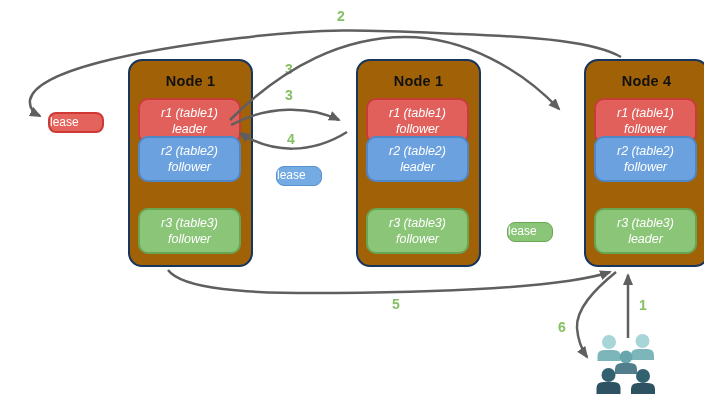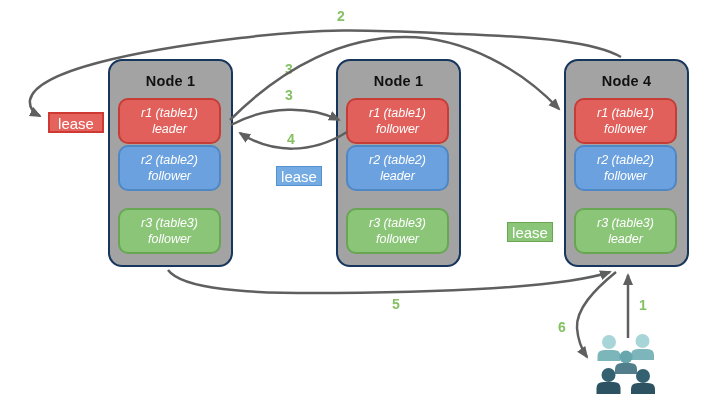--- a/index.html
+++ b/index.html
@@ -2,45 +2,45 @@
 <html><head>
 <meta charset="utf-8">
 <style>
   html,body{margin:0;padding:0;background:#fff;}
   #stage{
     position:relative;width:704px;height:405px;background:#ffffff;overflow:hidden;
     font-family:"Liberation Sans","DejaVu Sans",sans-serif;
   }
   
   .node{
-    position:absolute;top:59px;width:121px;height:204px;background:#a3a3a3;
-    border:2px solid #17365d;border-radius:14px;
+    position:absolute;top:59px;width:121px;height:204px;background:#a16207;
+    border:2px solid #17365d;border-radius:14px;margin-left:20px;
   }
   #node1{left:108px;}
   #node2{left:336px;}
   #node3{left:564px;}
   .node-title{
     position:absolute;top:12px;left:0;width:100%;text-align:center;
     font-size:14.5px;font-weight:700;color:#111111;letter-spacing:.2px;
   }
   .replica{
     position:absolute;left:8px;width:103px;height:46px;border-radius:10px;
     color:#ffffff;font-size:12.5px;line-height:1.3;text-align:center;
     display:flex;flex-direction:column;justify-content:center;box-sizing:border-box;font-style:italic;
   }
   .replica.r1{top:37px;}
-  .replica.r2{top:84px;}
+  .replica.r2{top:75px;}
   .replica.r3{top:147px;}
   .replica.red  {background:#e2605b;border:2px solid #c63d37;}
   .replica.blue {background:#6ba1de;border:2px solid #4f87c6;}
   .replica.green{background:#8bc578;border:2px solid #68a653;}
   
   .lease{
-    position:absolute;color:#ffffff;font-size:15px;text-align:center;
-    border-radius:0;box-sizing:border-box;padding-top:1px;
+    position:absolute;color:#ffffff;font-size:12px;
+    border-radius:8px;box-sizing:border-box;padding-top:1px;
   }
   #lease-red  {left:48px; top:112px;width:56px;height:21px;background:#e5635d;border:2px solid #ce3a33;}
   #lease-blue {left:276px;top:166px;width:46px;height:20px;background:#74abe2;border:1.5px solid #5590cf;}
   #lease-green{left:507px;top:222px;width:46px;height:20px;background:#8bc578;border:1.5px solid #6aa654;}
   
   .step{
     position:absolute;color:#85c063;font-weight:700;font-size:14px;width:14px;text-align:center;
   }
   #step-2 {left:334px;top:8px;}
   #step-3a{left:282px;top:61px;}

